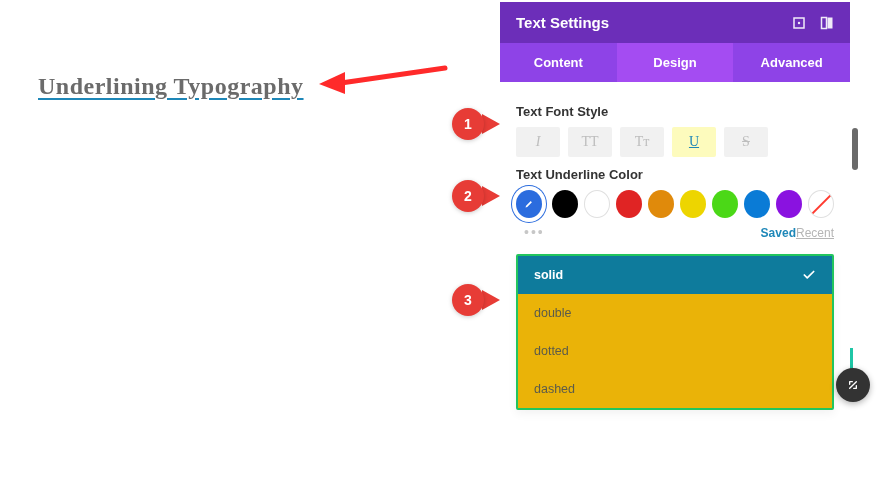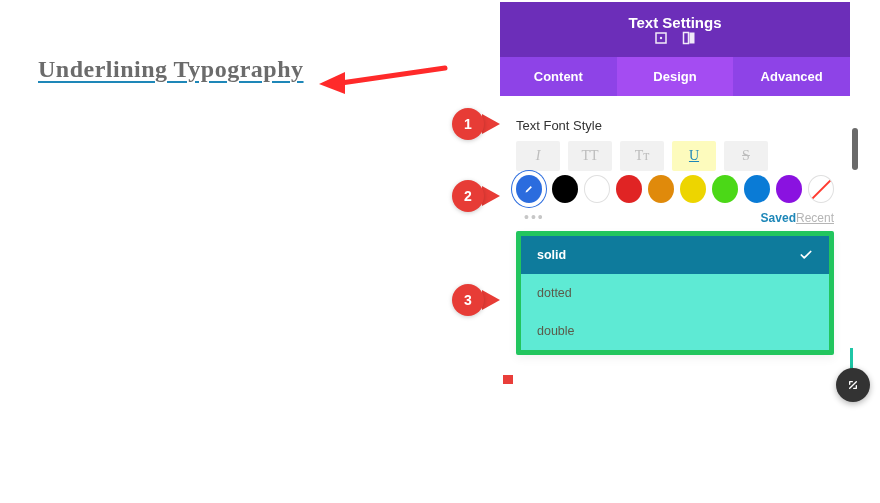--- a/index.html
+++ b/index.html
@@ -1,35 +1,35 @@
 <!DOCTYPE html>
 <html><head>
 <meta charset="utf-8">
 <style>
   * { box-sizing: border-box; margin: 0; padding: 0; }
   body { font-family: -apple-system, BlinkMacSystemFont, "Segoe UI", Helvetica, Arial, sans-serif; background:#fff; width:880px; height:503px; position:relative; overflow:hidden; }
 
-  .canvas-text { position:absolute; top:56px; left:38px; font-family: Georgia, "Times New Roman", serif; font-weight:700; font-size:24px; color:#6b6b6b; letter-spacing:.5px; }
+  .canvas-text { position:absolute; top:73px; left:38px; font-family: Georgia, "Times New Roman", serif; font-weight:700; font-size:24px; color:#6b6b6b; letter-spacing:.5px; }
   .canvas-text .inner { text-decoration: underline; text-decoration-color:#1e87b8; text-decoration-thickness:2px; text-underline-offset:4px; }
 
   
   .arrow { position:absolute; top:60px; left:315px; width:140px; height:40px; }
 
   
   .panel { position:absolute; top:2px; right:30px; width:350px; background:#fff; border-radius:2px; box-shadow:0 0 0 0 rgba(0,0,0,.0); }
-  .panel-header { background:#6C2EB9; color:#fff; display:flex; align-items:center; justify-content:space-between; padding:12px 16px;flex-direction:column; }
+  .panel-header { background:#6C2EB9; color:#fff; display:flex; align-items:center; justify-content:space-between; padding:12px 16px; }
   .panel-title { font-size:15px; font-weight:700; }
   .panel-icons { display:flex; gap:14px; align-items:center; }
   .panel-icons span { cursor:pointer; opacity:.9; display:inline-flex; }
   .tabs { display:flex; background:#8E43E7; }
   .tab { flex:1; text-align:center; color:#fff; font-size:13px; font-weight:600; padding:12px 4px; cursor:pointer; background:transparent; border:none; }
   .tab.active { background:#A44CF2; }
 
   .panel-body { background:#fff; padding:12px 16px 20px 16px; position:relative; }
-  .section-label { font-size:13px; color:#333; font-weight:400; margin:10px 0 8px 0; display:flex; align-items:center; gap:10px; }
+  .section-label { font-size:13px; color:#333; font-weight:700; margin:10px 0 8px 0; display:flex; align-items:center; gap:10px; }
 
   
   .font-style-row { display:flex; gap:8px; margin-bottom:4px; }
   .fs-btn { width:44px; height:30px; background:#f1f1f1; display:flex; align-items:center; justify-content:center; font-family:Georgia,serif; color:#bdbdbd; font-size:14px; cursor:pointer; border-radius:2px; }
   .fs-btn.italic { font-style:italic; }
   .fs-btn.strike { text-decoration:line-through; }
   .fs-btn.underline { text-decoration:underline; }
   .fs-btn.active { background:#fdfbbd; color:#1e87b8; }
 
   
@@ -39,21 +39,21 @@
   .swatch.white { background:#fff; border:1px solid #e0e0e0; }
   .swatch.hatch { background:#fff; border:1px solid #e0e0e0; position:relative; overflow:hidden; }
   .swatch.hatch::after { content:""; position:absolute; width:140%; height:2px; background:#ff3b30; top:50%; left:-20%; transform:rotate(-45deg); }
   .dots { margin:6px 0 0 8px; color:#c7c7c7; font-size:14px; letter-spacing:2px; }
   .saved-row { display:flex; justify-content:flex-end; gap:0; font-size:12px; margin-top:-14px; }
   .saved { color:#1e87b8; font-weight:600; }
   .recent { color:#b5b5b5;text-decoration:underline; }
 
   .reset-icon { cursor:pointer; display:inline-flex; }
 
-  .dropdown { position:relative; margin-top:6px; border:5px solid #22c55e; background:#5eead4; border-radius:2px; box-shadow:0 4px 10px rgba(0,0,0,.05); }
+  .dropdown { position:relative; margin-top:14px; border:2px solid #22c55e; background:#eab308; border-radius:2px; box-shadow:0 4px 10px rgba(0,0,0,.05); }
   .dd-option { padding:12px 16px; font-size:12.5px; color:#5b5b4b; cursor:pointer; display:flex; justify-content:space-between; align-items:center; }
   .dd-option.selected { background:#0e7b9c; color:#fff; font-weight:700; }
   .dd-option.selected .check { display:inline-flex; }
   .check { display:none; }
 
   
   .callout { position:absolute; width:56px; height:36px; display:flex; align-items:center; }
   .callout .bubble { width:32px; height:32px; border-radius:50%; background:#e73c36; color:#fff; font-weight:700; display:flex; align-items:center; justify-content:center; font-size:14px; position:relative; filter: drop-shadow(0 1px 2px rgba(0,0,0,.2)); }
   .callout .tail { width:0;height:0;border-top:10px solid transparent;border-bottom:10px solid transparent;border-left:18px solid #e73c36; margin-left:-2px; }
   .c1 { top:106px; left:452px; }
@@ -115,20 +115,23 @@
       <span>Text Font Style</span>
     </div>
     <div class="font-style-row">
       <div class="fs-btn italic">I</div>
       <div class="fs-btn">TT</div>
       <div class="fs-btn">Tᴛ</div>
       <div class="fs-btn underline active">U</div>
       <div class="fs-btn strike">S</div>
     </div>
 
+    <div class="section-label">
+      <span>Text Underline Color</span>
+    </div>
     <div class="color-row">
       <div class="swatch picker">
         <svg width="14" height="14" viewBox="0 0 24 24">
             <path d="M20 4l-4 4 1 1-8 8-3 1 1-3 8-8 1 1 4-4z" fill="#fff"></path>
           </svg>
       </div>
       <div class="swatch" style="background:#000"></div>
       <div class="swatch white"></div>
       <div class="swatch" style="background:#e02424"></div>
       <div class="swatch" style="background:#e08a0b"></div>
@@ -148,24 +151,27 @@
     <div class="dropdown">
       <div class="dd-option selected">
         <span>solid</span>
         <span class="check">
           <svg width="14" height="14" viewBox="0 0 24 24">
               <path d="M20 6L9 17l-5-5" fill="none" stroke="#fff" stroke-width="3" stroke-linecap="round" stroke-linejoin="round"></path>
             </svg>
         </span>
       </div>
       <div class="dd-option">
+          <span>double</span>
+        </div>
+      <div class="dd-option">
           <span>dotted</span>
         </div>
       <div class="dd-option">
-          <span>double</span>
+          <span>dashed</span>
         </div>
     </div>
 
   </div>
 </div>
 
 <div class="scroll-stub"></div>
 
 <div class="fab">
   <svg width="16" height="16" viewBox="0 0 24 24">

